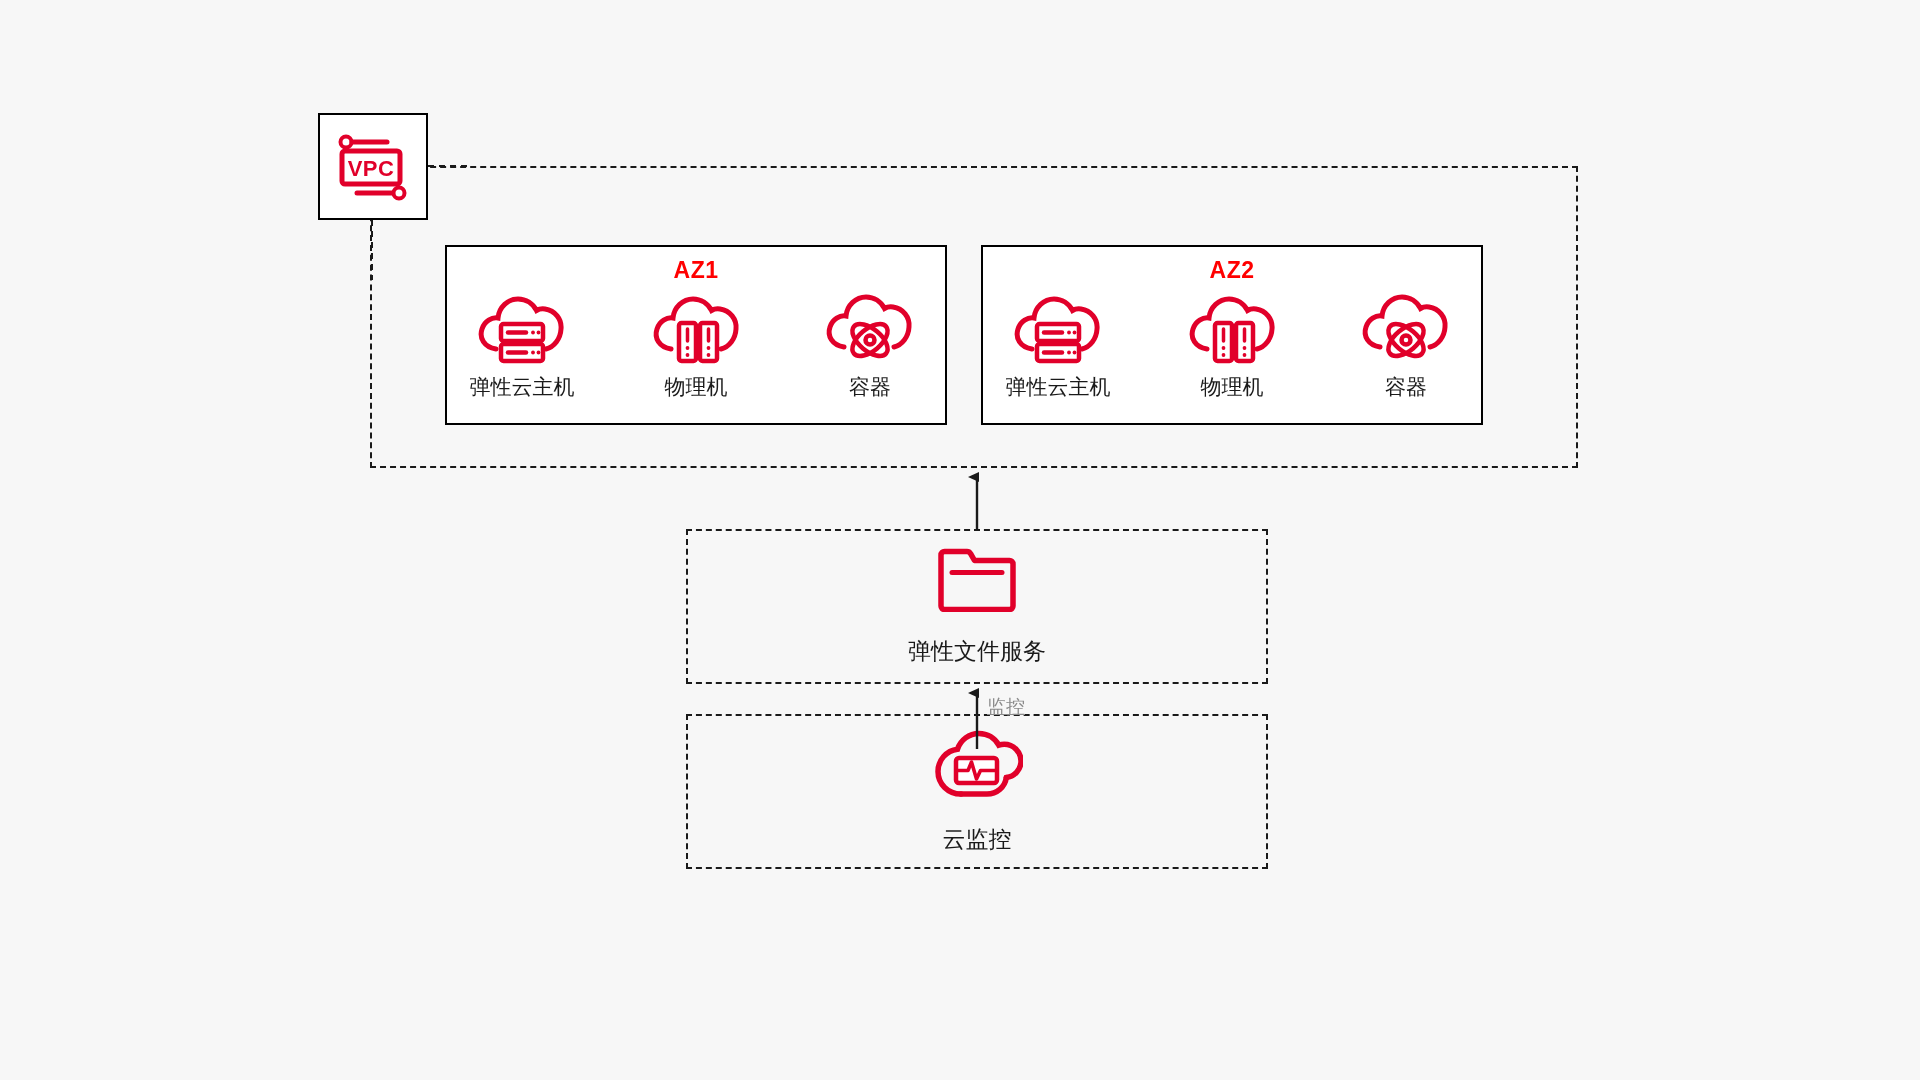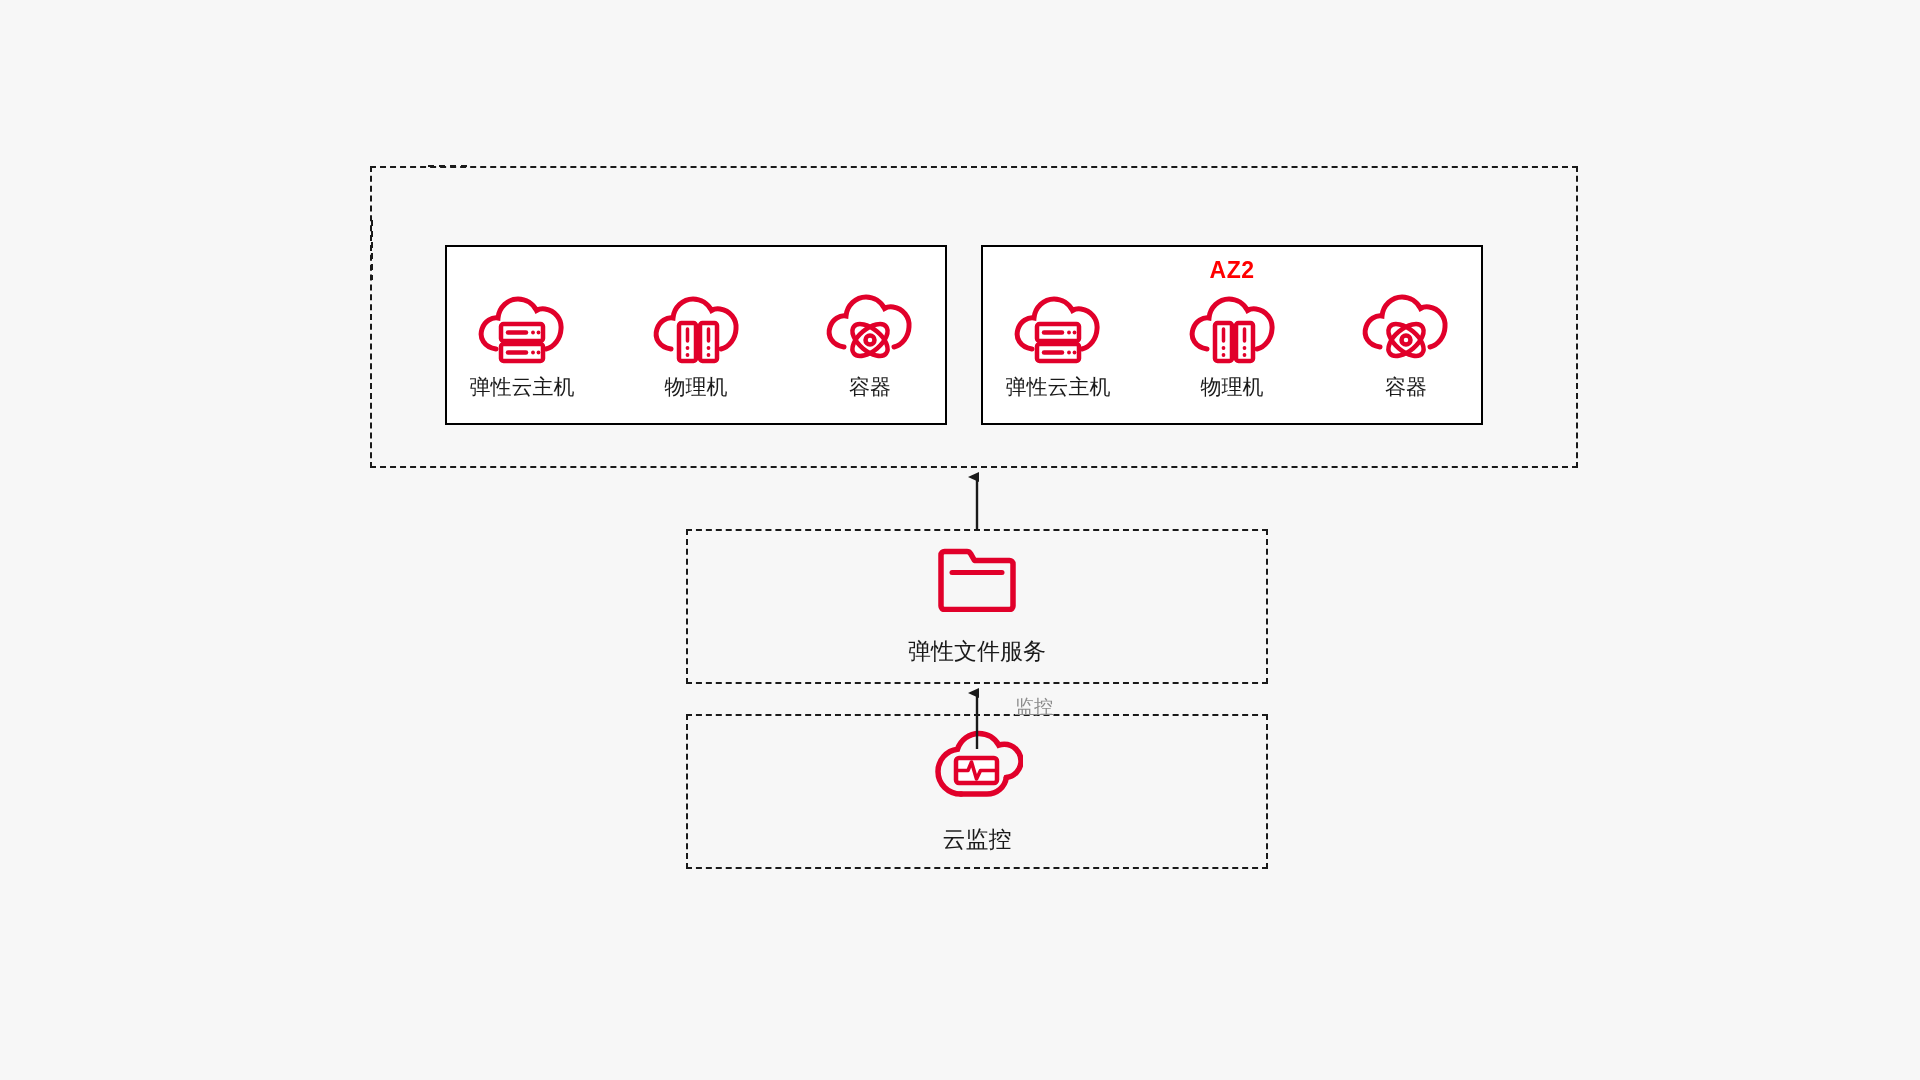--- a/index.html
+++ b/index.html
@@ -148,32 +148,48 @@
   .edge-label {
     position: absolute;
     left: 987px;
     top: 694px;
     font-size: 19px;
     color: #8c8c8c;
     text-decoration: underline;
     white-space: nowrap;
     z-index: 5;
     font-family: "DejaVu Sans", "Liberation Sans", sans-serif;
-    margin-left: 28px;
   }
 </style>
 </head>
 <body>
 
 <div id="canvas">
 
+  <div class="vpc-badge">
+    <span>
+      <svg width="76" height="72" viewBox="0 0 76 72" fill="none">
+
+        <circle cx="11" cy="11" r="5.5" stroke="#e1002a" stroke-width="4" fill="#ffffff"></circle>
+        <line x1="17" y1="11" x2="52" y2="11" stroke="#e1002a" stroke-width="5" stroke-linecap="round"></line>
+
+        <rect x="7" y="20" width="58" height="33" rx="3" stroke="#e1002a" stroke-width="5" fill="#ffffff"></rect>
+
+        <line x1="22" y1="62" x2="58" y2="62" stroke="#e1002a" stroke-width="5" stroke-linecap="round"></line>
+        <circle cx="64" cy="62" r="5.5" stroke="#e1002a" stroke-width="4" fill="#ffffff"></circle>
+
+        <text x="36" y="45" text-anchor="middle" fill="#e1002a" font-family="Liberation Sans, DejaVu Sans, sans-serif" font-size="22" font-weight="700" letter-spacing="0.5">VPC</text>
+      </svg>
+    </span>
+  </div>
 
   <div class="vpc-region"></div>
 
   <div class="az-box az1">
+    <div class="az-title">AZ1</div>
     <div class="az-items">
 
       <div class="az-item">
         <span class="ic">
           <svg width="92" height="76" viewBox="0 0 92 76" fill="none">
             <path d="M20 58 C8 56 3 47 6 38 C8.5 30 16 26 22 27 C23 16 32 8 42 8 C50 8 57 12.5 60.5 19.5 C63 18 66 17.5 69 18 C79 19.5 86 28 85 38 C84.5 48 78 56 70 58" stroke="#e1002a" stroke-width="5" stroke-linecap="round" fill="none"></path>
             <rect x="25" y="33" width="42" height="17" rx="2.5" stroke="#e1002a" stroke-width="4.5" fill="#ffffff"></rect>
             <line x1="32" y1="41.5" x2="50" y2="41.5" stroke="#e1002a" stroke-width="4.5" stroke-linecap="round"></line>
             <circle cx="57" cy="41.5" r="1.9" fill="#e1002a"></circle>
             <circle cx="62.5" cy="41.5" r="1.9" fill="#e1002a"></circle>

